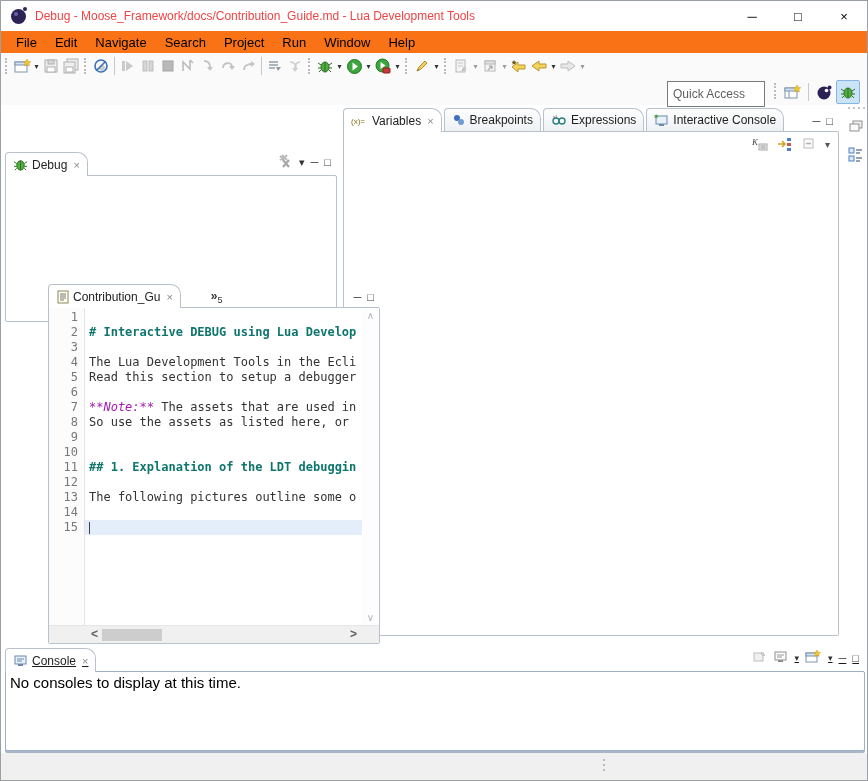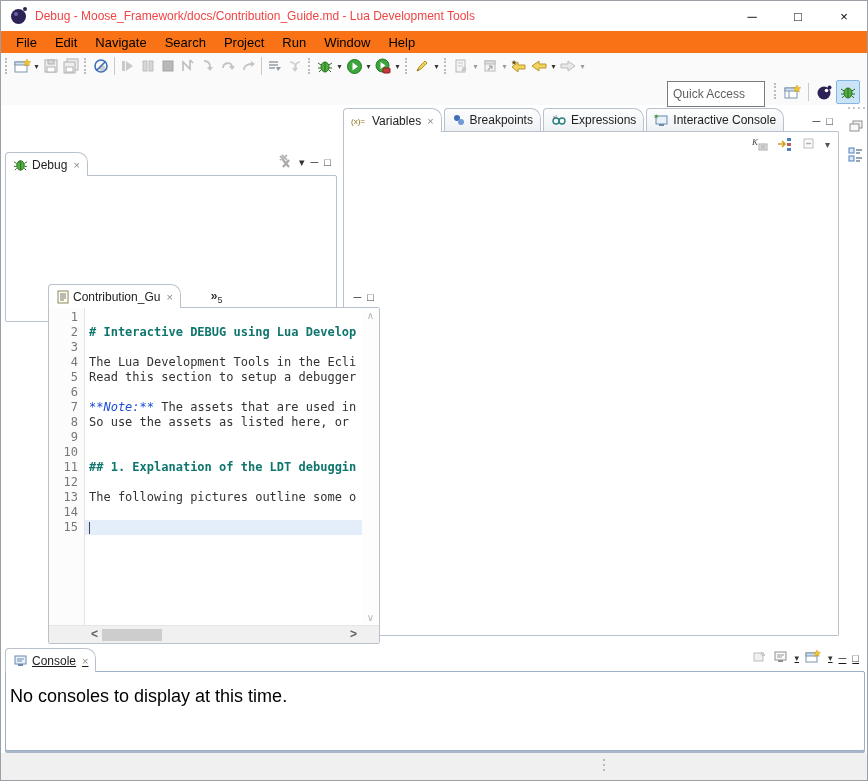--- a/index.html
+++ b/index.html
@@ -47,29 +47,29 @@
   .panel-body { position:absolute; left:0; right:0; bottom:0; background:#fff; border:1px solid #b9c2cc; border-radius:0 2px 2px 2px; }
   
   .editor-body { top:24px; display:flex; overflow:hidden; }
   .gutter { width:36px; background:#fcfcfc; border-right:1px solid #e4e4e4; font-family:"DejaVu Sans Mono",monospace; font-size:12px; color:#787878; text-align:right; padding:2px 6px 0 0; flex:0 0 auto; }
   .gutter div { height:15px; line-height:15px; }
   .code { flex:1; font-family:"DejaVu Sans Mono",monospace; font-size:12px; color:#333; padding-top:2px; overflow:hidden; position:relative; }
   .code .ln { height:15px; line-height:15px; white-space:pre; padding-left:4px; }
   .code .ln.cur { background:#e4eefa; }
   .code .ln .cursor{ display:inline-block; width:1px; height:12px; background:#444; vertical-align:middle;}
   .seg-h { color:#0f766e; font-weight:bold; }
-  .seg-em { font-style:italic; color:#1d4ed8; }
+  .seg-em { font-style:italic; color:#a21caf; }
   .vscroll { width:17px; flex:0 0 auto; background:#fdfdfd; display:flex; flex-direction:column; justify-content:space-between; align-items:center; padding:2px 0; color:#b5b5b5; font-size:10px; }
   .hscroll { position:absolute; left:0; right:0; bottom:0; height:18px; background:#f0f0f0; border-top:1px solid #e6e6e6; }
   .hthumb { position:absolute; left:53px; top:3px; width:60px; height:12px; background:#cdcdcd; }
   .harrow { position:absolute; top:1px; font-size:12px; color:#606060; font-weight:bold; }
   
   .view-toolbar { position:absolute; top:24px; left:0; right:0; height:26px; display:flex; align-items:center; justify-content:flex-end; gap:8px; padding-right:8px; background:#fff; border:1px solid #b9c2cc; border-bottom:none; border-radius:0 2px 0 0;}
   
-  .console-body { top:24px; border:1px solid #9db0c6; box-shadow:0 2px 0 #a9b6c9; background:#fff; padding:14px 4px; font-size:18px; color:#000; }
+  .console-body { top:24px; border:1px solid #9db0c6; box-shadow:0 2px 0 #a9b6c9; background:#fff; padding:2px 4px; font-size:15px; color:#000; }
   
   .right-trim { position:absolute; left:842px; top:104px; width:26px; height:541px; display:flex; flex-direction:column; align-items:center; padding-top:2px; }
   .trim-dots { display:flex; gap:3px; margin-bottom:6px; }
   .trim-dots i { width:2px; height:2px; background:#b0b0b0; border-radius:50%; }
   .trim-btn { width:22px; height:22px; display:flex; align-items:center; justify-content:center; margin-bottom:6px; }
   
   .status-trim { position:absolute; left:0; top:752px; width:868px; height:29px; background:#f0f0f0; }
   .drag-dots-v { position:absolute; left:602px; top:6px; display:flex; flex-direction:column; gap:3px; }
   .drag-dots-v i { width:2px; height:2px; background:#a8a8a8; border-radius:50%; }
 </style>

